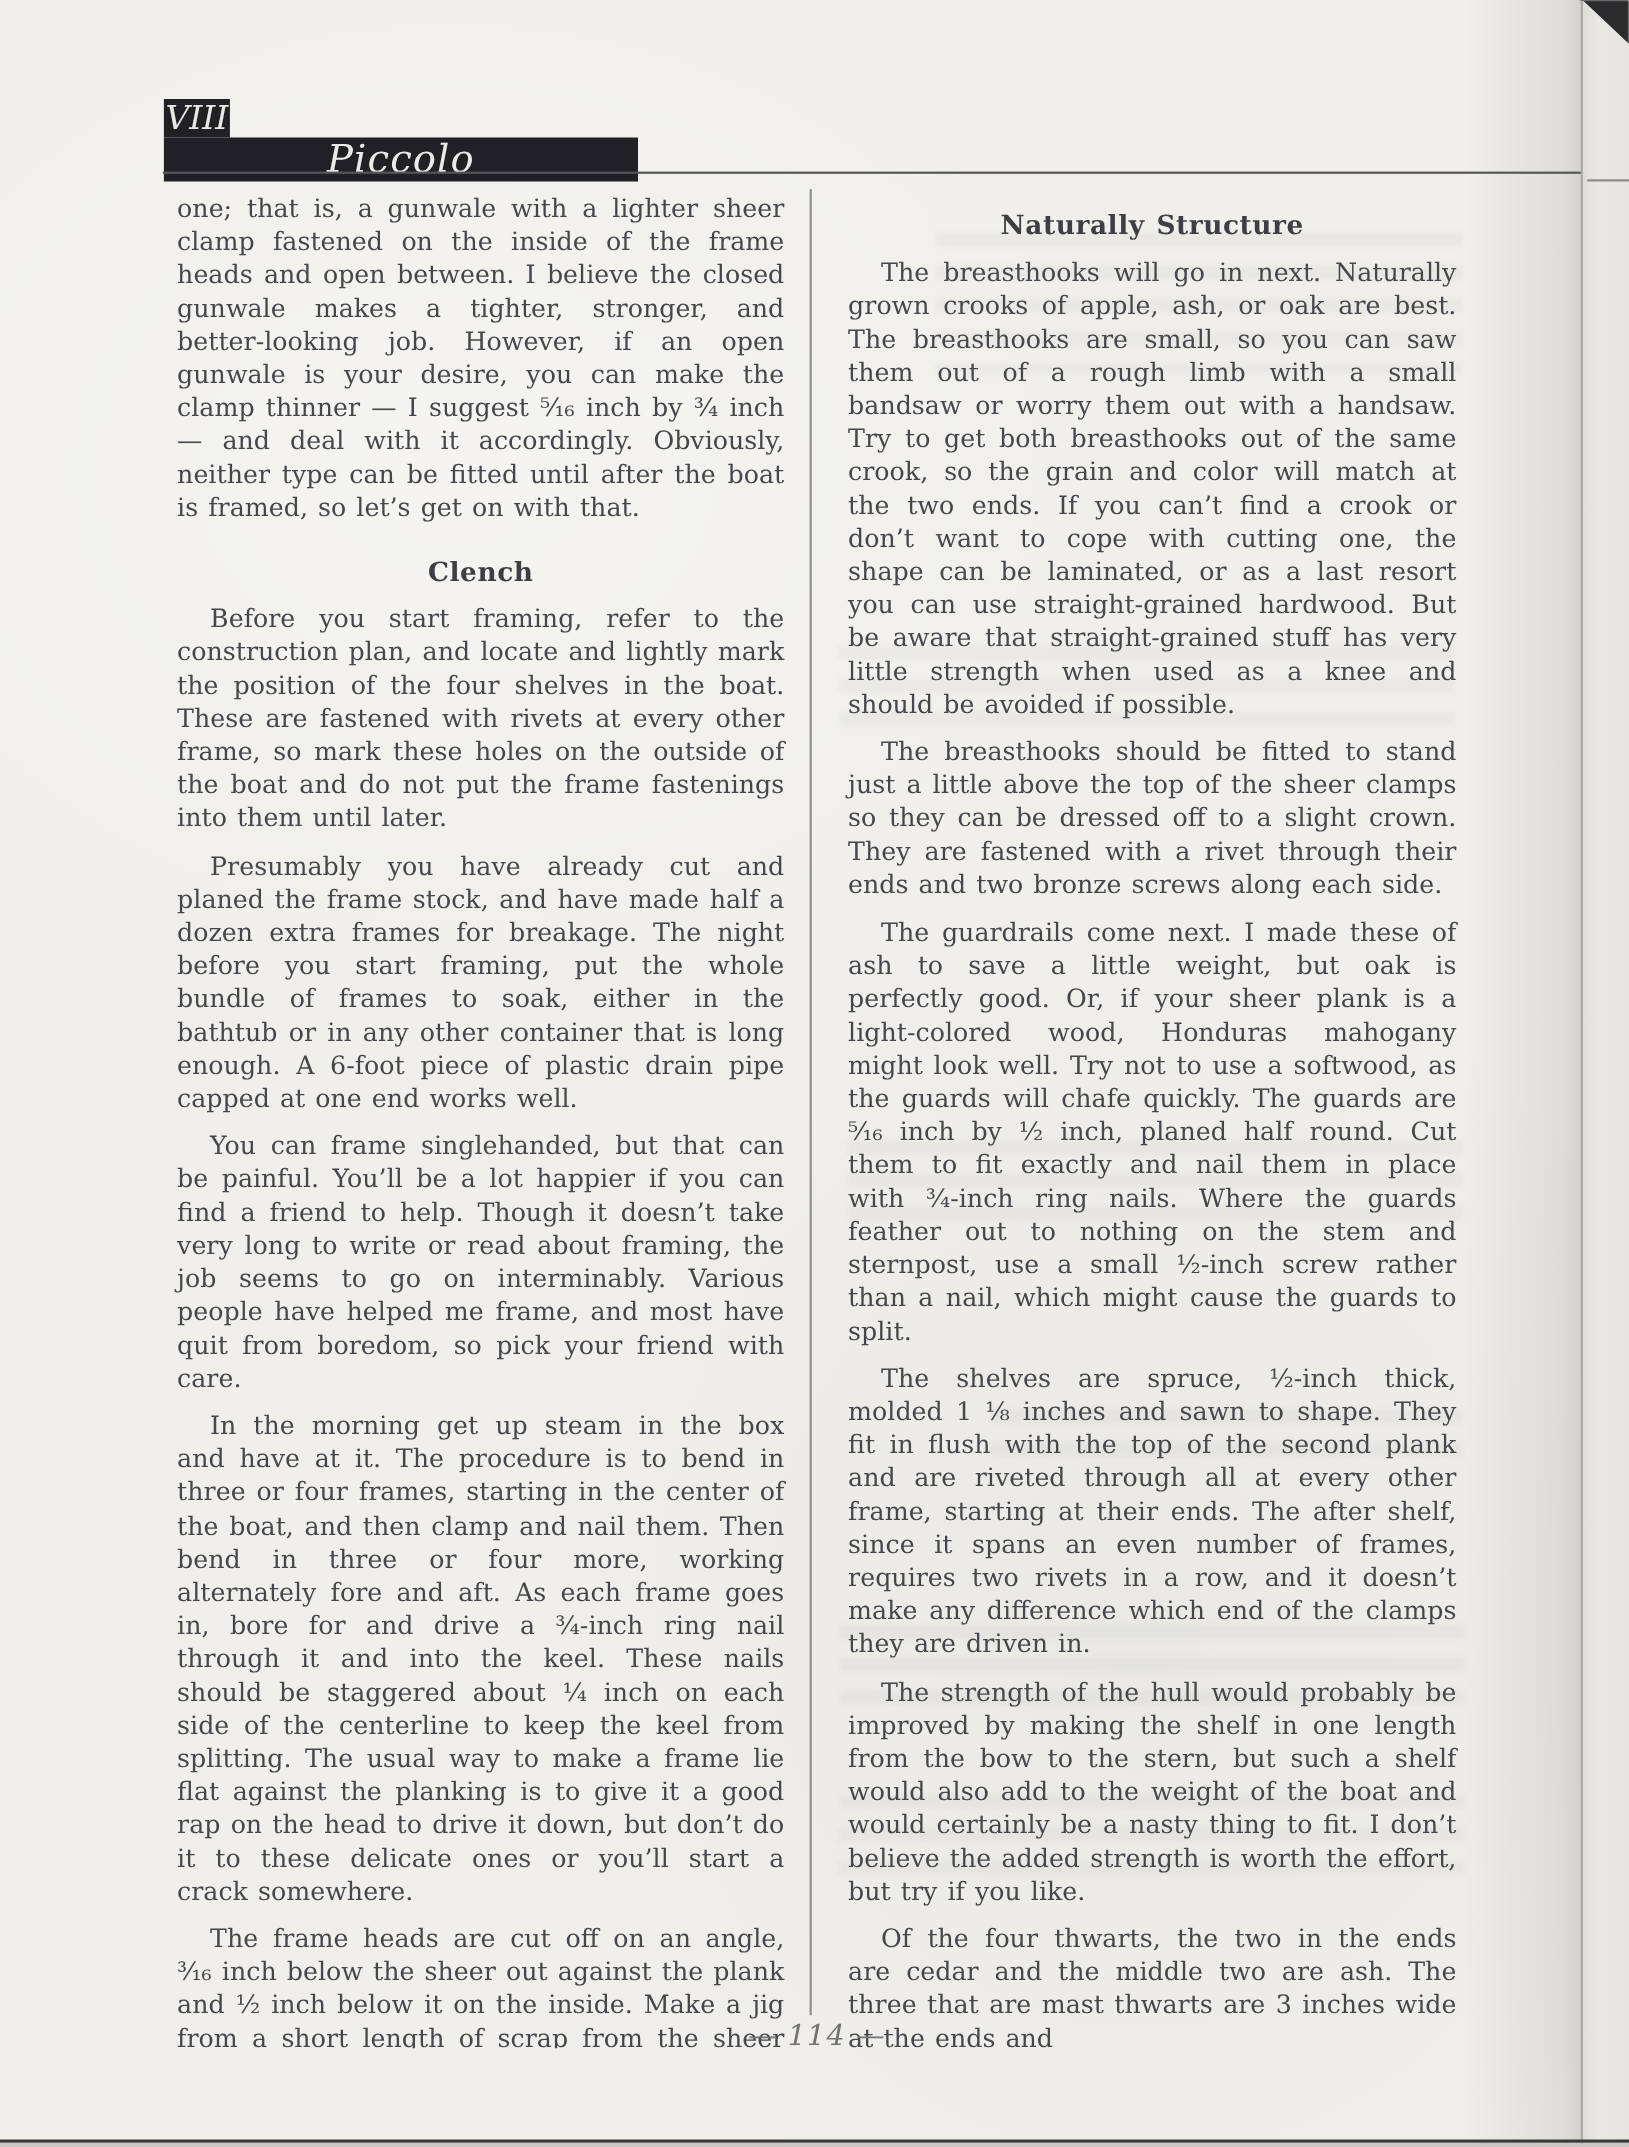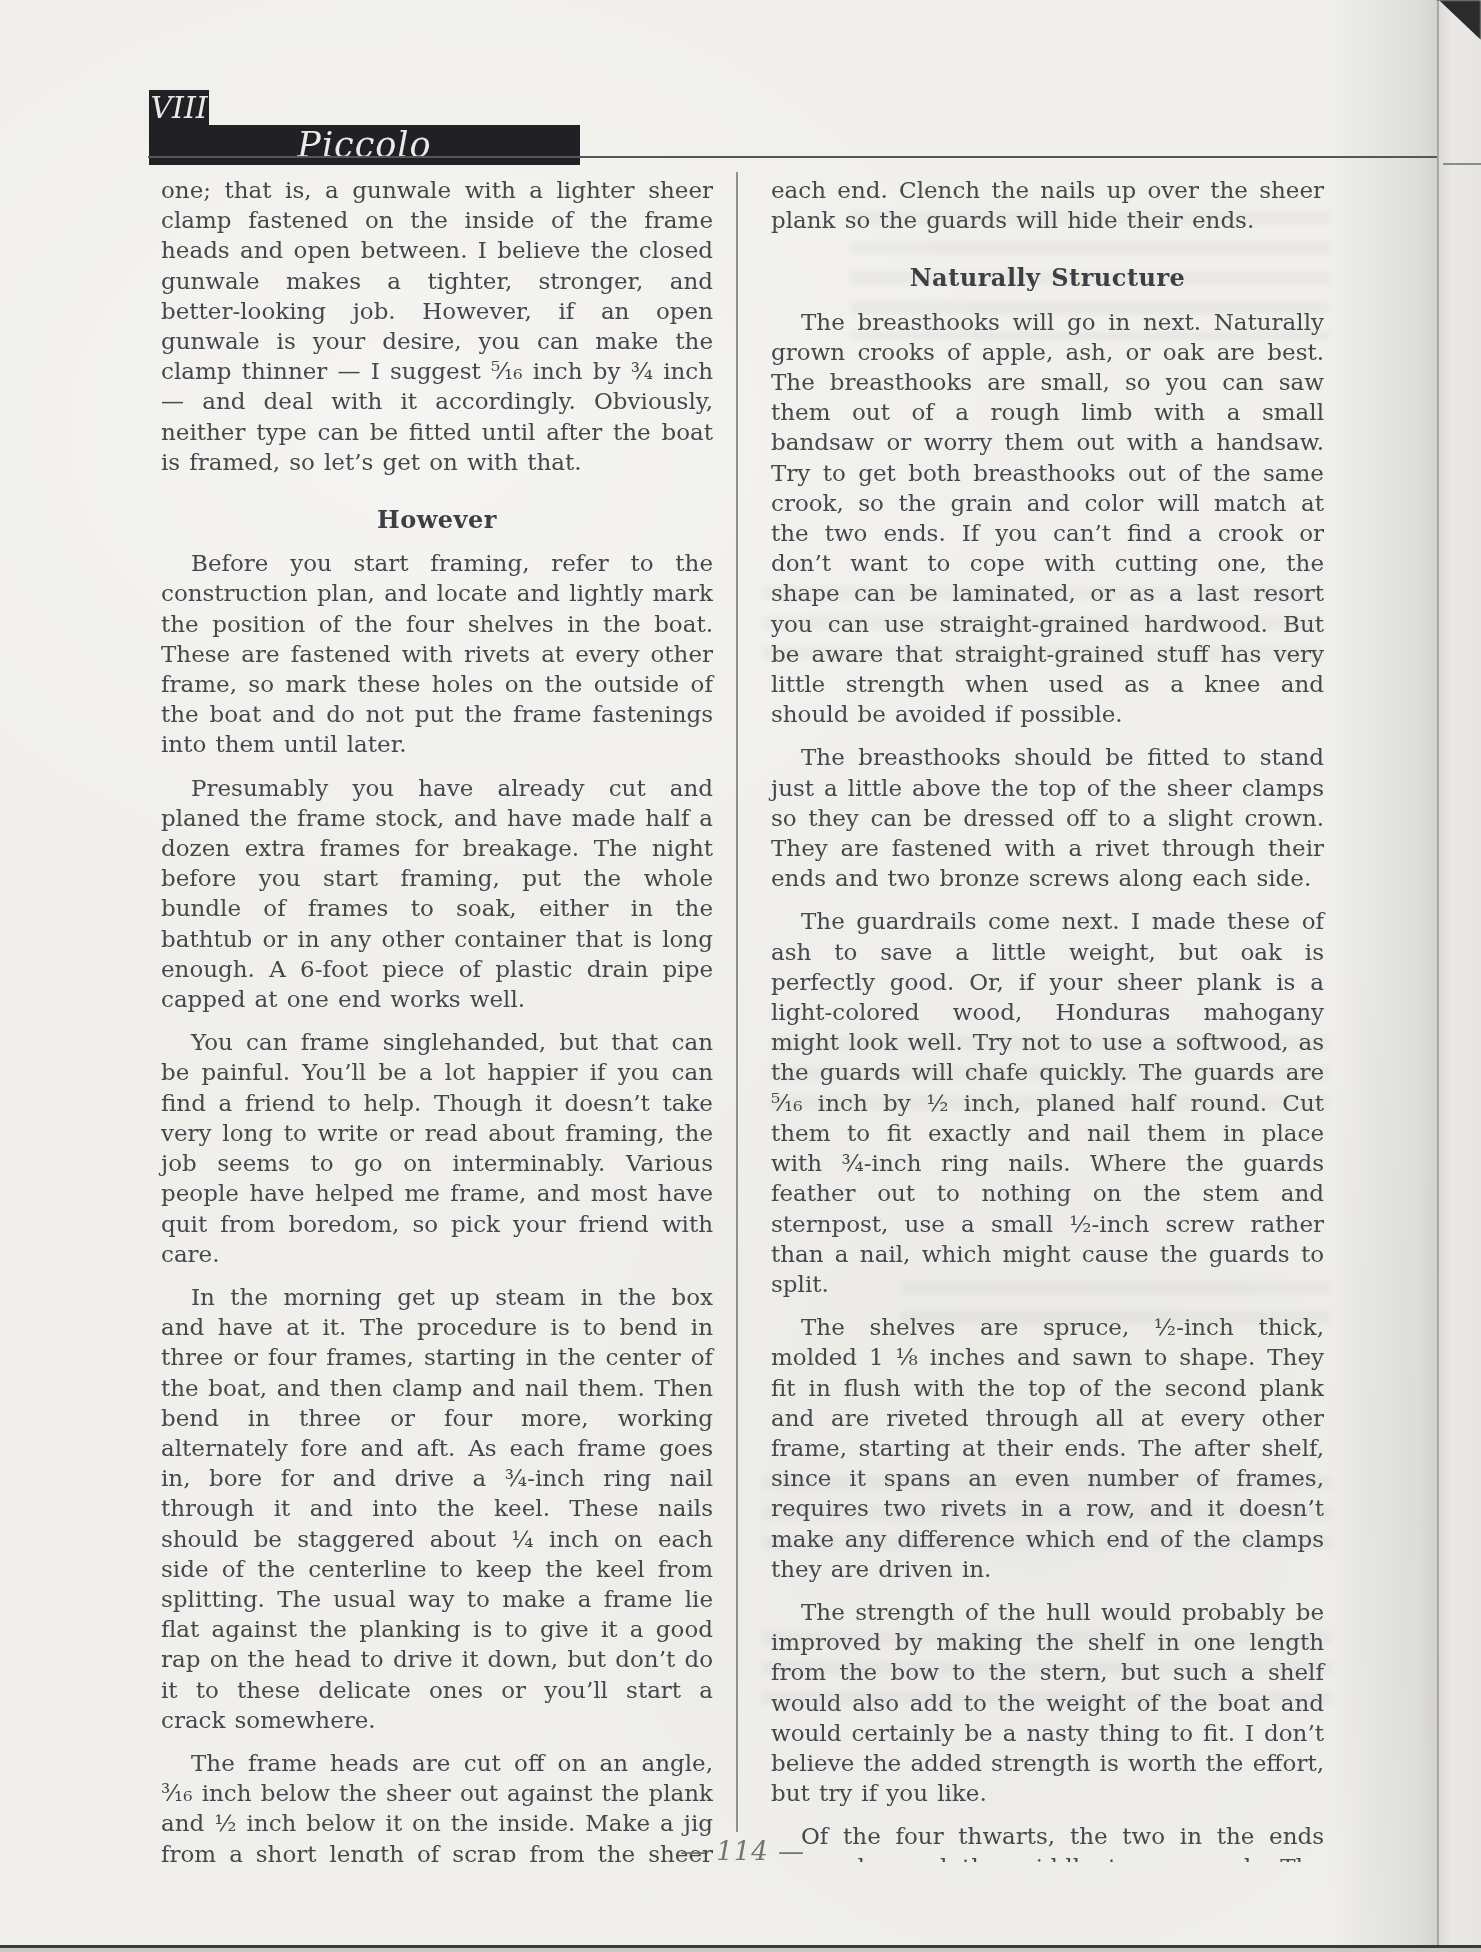--- a/index.html
+++ b/index.html
@@ -119,30 +119,29 @@
 <div class="chapter-header">
   <div class="chapter-num-box">VIII</div>
   <div class="chapter-title-bar">Piccolo</div>
 </div>
 <div class="header-rule"></div>
 
 <div class="column-divider"></div>
 
 <div class="column column-left">
   <p>one; that is, a gunwale with a lighter sheer clamp fastened on the inside of the frame heads and open between. I believe the closed gunwale makes a tighter, stronger, and better-looking job. However, if an open gunwale is your desire, you can make the clamp thinner — I suggest ⁵⁄₁₆ inch by ¾ inch — and deal with it accordingly. Obviously, neither type can be fitted until after the boat is framed, so let’s get on with that.</p>
-  <div class="section-heading">However</div>
+  <div class="section-heading">Clench</div>
   <p class="indent">Before you start framing, refer to the construction plan, and locate and lightly mark the position of the four shelves in the boat. These are fastened with rivets at every other frame, so mark these holes on the outside of the boat and do not put the frame fastenings into them until later.</p>
   <p class="indent">Presumably you have already cut and planed the frame stock, and have made half a dozen extra frames for breakage. The night before you start framing, put the whole bundle of frames to soak, either in the bathtub or in any other container that is long enough.  A 6-foot piece of plastic drain pipe capped at one end works well.</p>
   <p class="indent">You can frame singlehanded, but that can be painful. You’ll be a lot happier if you can find a friend to help. Though it doesn’t take very long to write or read about framing, the job seems to go on interminably. Various people have helped me frame, and most have quit from boredom, so pick your friend with care.</p>
   <p class="indent">In the morning get up steam in the box and have at it.  The procedure is to bend in three or four frames, starting in the center of the boat, and then clamp and nail them. Then bend in three or four more, working alternately fore and aft. As each frame goes in, bore for and drive a ¾-inch ring nail through it and into the keel. These nails should be staggered about  ¼ inch on each side of the centerline to keep the keel from splitting. The usual way to make a frame lie flat against the planking is to give it a good rap on the head to drive it down, but don’t do it to these delicate ones or you’ll start a crack somewhere.</p>
   <p class="indent">The frame heads are cut off on an angle, ³⁄₁₆ inch below the sheer out against the plank and ½ inch below it on the inside.  Make a jig from a short length of scrap from the sheer clamp to mark them all evenly. The frames are cut this way to leave the most frame and take the least out of the notch in the sheer clamps.  Having done this, notch the clamps to take the frame heads and bend the clamps one at a time into the boat. These are fastened with 1-inch copper nails driven from the inside at each frame, as well as a couple of nails beyond the frames at</p>
 </div>
 
 <div class="column column-right">
-  <p>each end. Clench the nails up over the sheer plank so the guards will hide their ends.</p>
   <div class="section-heading">Naturally Structure</div>
   <p class="indent">The breasthooks will go in next.  Naturally grown crooks of apple, ash, or oak are best. The breasthooks are small, so you can saw them out of a rough limb with a small bandsaw or worry them out with a handsaw.  Try to get both breasthooks out of the same crook, so the grain and color will match at the two ends.  If you can’t find a crook or don’t want to cope with cutting one, the shape can be laminated, or as a last resort you can use straight-grained hardwood.  But be aware that straight-grained stuff has very little strength when used as a knee and should be avoided if possible.</p>
   <p class="indent">The breasthooks should be fitted to stand just a little above the top of the sheer clamps so they can be dressed off to a slight crown. They are fastened with a rivet through their ends and two bronze screws along each side.</p>
   <p class="indent">The guardrails come next.  I made these of ash to save a little weight, but oak is perfectly good. Or, if your sheer plank is a light-colored wood, Honduras mahogany might look well. Try not to use a softwood, as the guards will chafe quickly.  The guards are ⁵⁄₁₆ inch by ½ inch, planed half round.  Cut them to fit exactly and nail them in place with ¾-inch ring nails. Where the guards feather out to nothing on the stem and sternpost, use a small ½-inch screw rather than a nail, which might cause the guards to split.</p>
   <p class="indent">The shelves are spruce, ½-inch thick, molded 1 ⅛ inches and sawn to shape. They fit in flush with the top of the second plank and are riveted through all at every other frame, starting at their ends.  The after shelf, since it spans an even number of frames, requires two rivets in a row, and it doesn’t make any difference which end of the clamps they are driven in.</p>
   <p class="indent">The strength of the hull would probably be improved by making the shelf in one length from the bow to the stern, but such a shelf would also add to the weight of the boat and would certainly be a nasty thing to fit.  I don’t believe the added strength is worth the effort, but try if you like.</p>
   <p class="indent">Of the four thwarts, the two in the ends are cedar and the middle two are ash. The three that are mast thwarts are 3 inches wide at the ends and</p>
 </div>
 
 <div class="page-number">— 114 —</div>

